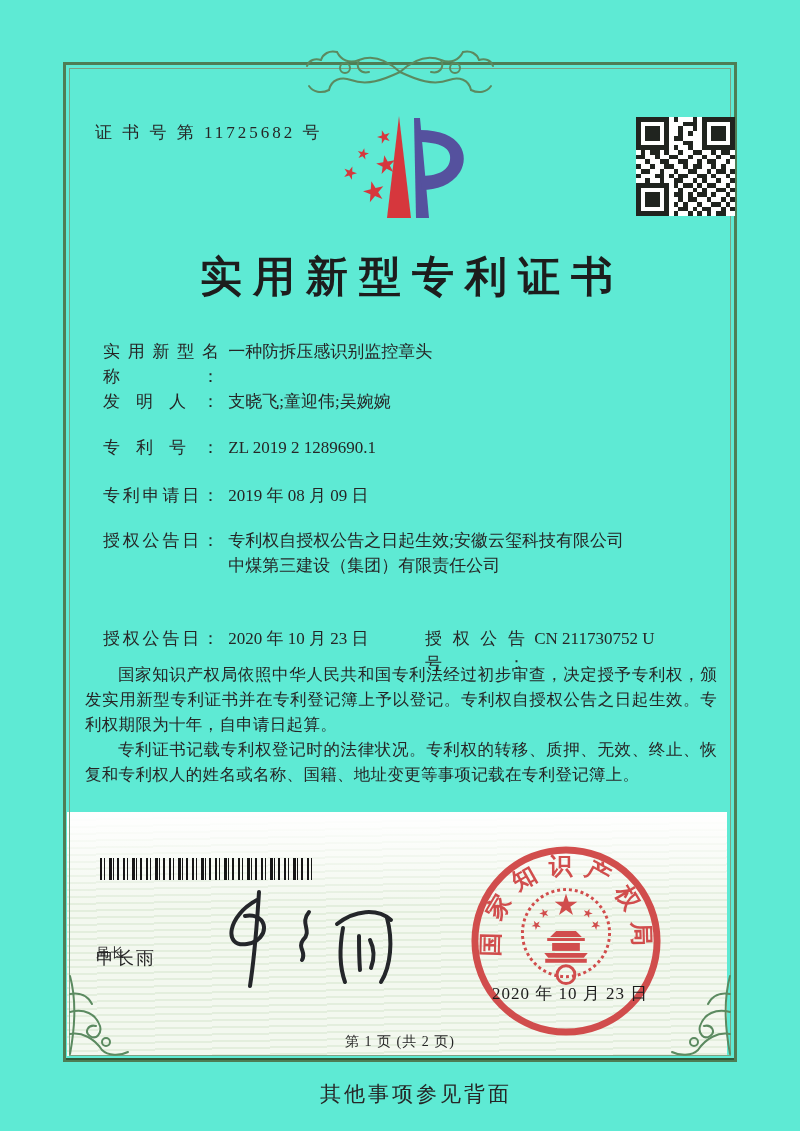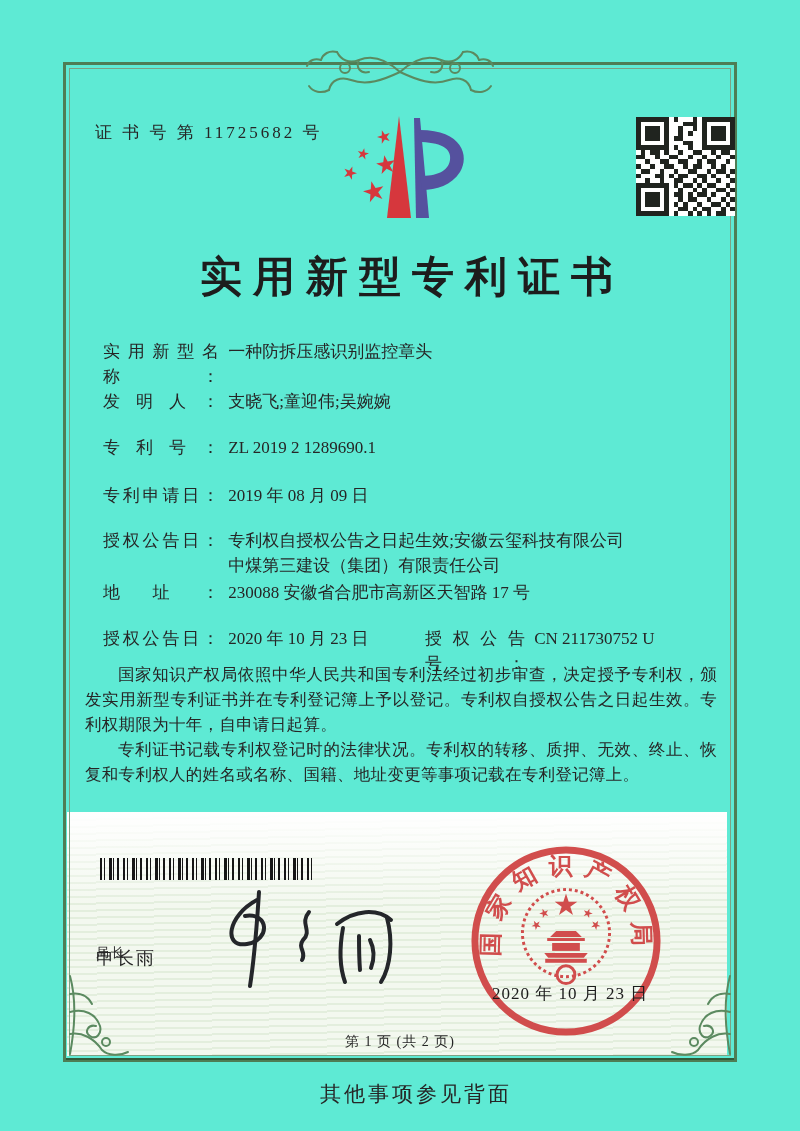--- a/index.html
+++ b/index.html
@@ -191,24 +191,20 @@
     <span class="lbl">专利申请日：</span>
     <span class="val">2019 年 08 月 09 日</span>
   </div>
   <div class="row r5">
     <span class="lbl">授权公告日：</span>
     <span class="val stack">
       <span class="vline">专利权自授权公告之日起生效;安徽云玺科技有限公司</span>
       <span class="vline">中煤第三建设（集团）有限责任公司</span>
     </span>
   </div>
-  <div class="row r6">
-    <span class="lbl">地址：</span>
-    <span class="val">230088 安徽省合肥市高新区天智路 17 号</span>
-  </div>
   <div class="row r7">
     <span class="lbl">授权公告日：</span>
     <span class="val">2020 年 10 月 23 日</span>
     <span class="pair2">
       <span class="lbl">授权公告号：</span>
       <span class="val">CN 211730752 U</span>
     </span>
   </div>
 
   <p class="para p1">国家知识产权局依照中华人民共和国专利法经过初步审查，决定授予专利权，颁发实用新型专利证书并在专利登记簿上予以登记。专利权自授权公告之日起生效。专利权期限为十年，自申请日起算。</p>

